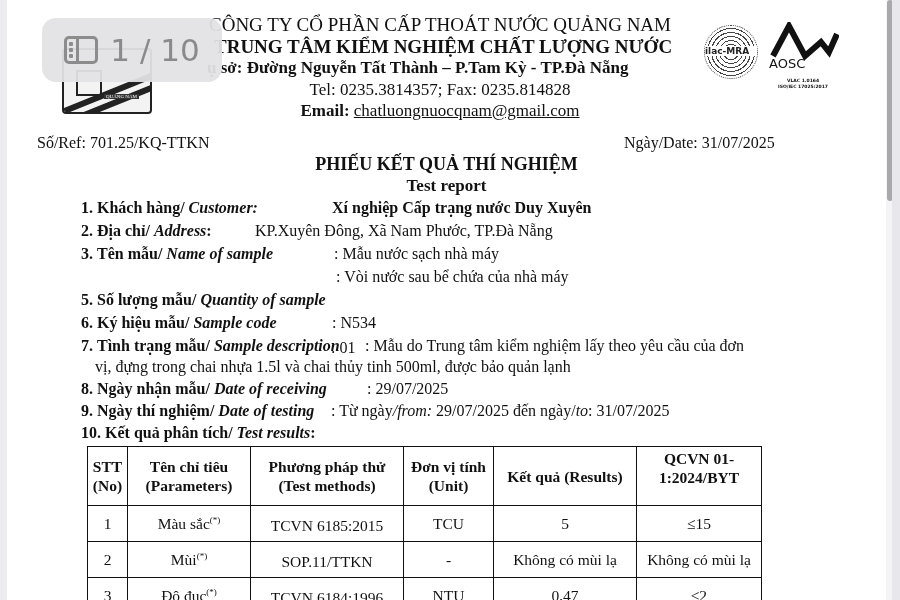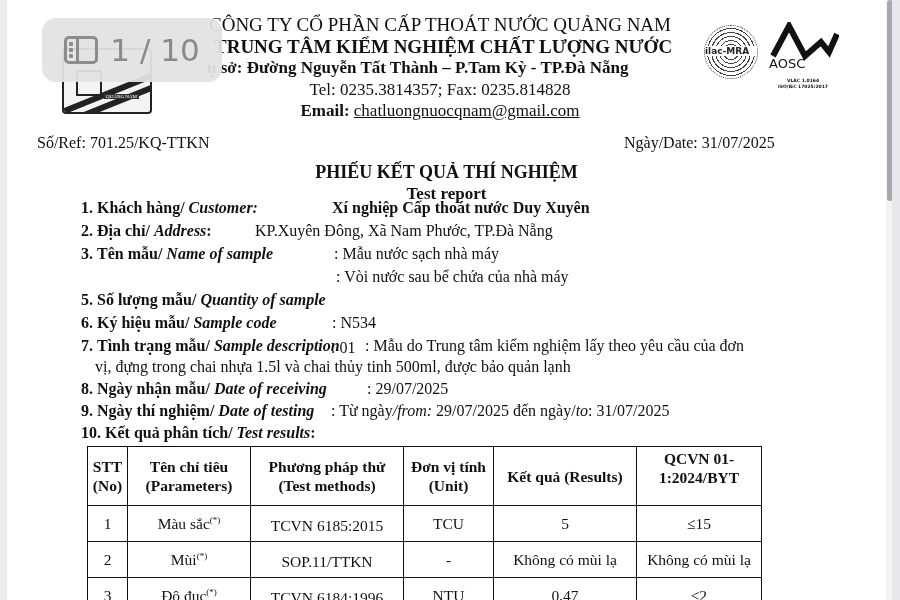--- a/index.html
+++ b/index.html
@@ -34,21 +34,21 @@
   .ilac { position:absolute; left:697px; top:25px; width:52px; height:52px; border-radius:50%; border:1.5px dotted #333; background:repeating-radial-gradient(circle, #fff 0 3px, #444 3px 4px); }
   .ilac span { position:absolute; left:0; top:20px; width:52px; font-family:"DejaVu Sans", sans-serif; font-size:9px; font-weight:bold; background:#fff; color:#222; }
   .aosc { position:absolute; left:760px; top:22px; width:72px; height:74px; }
   .aosc .lbl { position:absolute; left:2px; top:34px; font-family:"DejaVu Sans", sans-serif; font-size:13px; color:#111; }
   .aosc .sub { position:absolute; left:6px; top:56px; font-family:"DejaVu Sans", sans-serif; font-size:4.5px; font-weight:bold; text-align:center; line-height:6px; width:60px; }
 
   
   .ref { position:absolute; left:30px; top:134px; font-size:16px; }
   .date { position:absolute; left:617px; top:134px; font-size:16px; }
 
-  .title { position:absolute; left:0; top:154px; width:879px; text-align:center; font-size:18px; font-weight:bold;margin-top:8px; }
+  .title { position:absolute; left:0; top:154px; width:879px; text-align:center; font-size:18px; font-weight:bold; }
   .title.t2 { top:176px; font-size:17px; }
 
   .field { position:absolute; font-size:16px; white-space:nowrap; }
   .field b { font-weight:bold; }
   .field i { font-style:italic; }
   .field .bi { font-weight:bold; font-style:italic; }
 
   
   table.results { position:absolute; left:80px; top:446px; border-collapse:collapse; font-size:15.5px; }
   table.results td, table.results th { border:1.5px solid #111; text-align:center; padding:0; }
@@ -106,21 +106,21 @@
 
     <div class="ref">Số/Ref: 701.25/KQ-TTKN</div>
     <div class="date">Ngày/Date: 31/07/2025</div>
 
     <div class="title">PHIẾU KẾT QUẢ THÍ NGHIỆM</div>
     <div class="title t2">Test report</div>
 
     <div class="field" style="left:74px; top:199px;">
       <b>1.</b> <b>Khách hàng/</b> <span class="bi">Customer:</span>
     </div>
-    <div class="field" style="left:325px; top:199px; font-weight:bold;">Xí nghiệp Cấp thoát nước Duy Xuyên</div>
+    <div class="field" style="left:325px; top:199px; font-weight:bold;">Xí nghiệp Cấp trạng nước Duy Xuyên</div>
 
     <div class="field" style="left:74px; top:222px;">
       <b>2.</b> <b>Địa chỉ/</b> <span class="bi">Address</span><b>:</b>
     </div>
     <div class="field" style="left:248px; top:222px;">KP.Xuyên Đông, Xã Nam Phước, TP.Đà Nẵng</div>
 
     <div class="field" style="left:74px; top:245px;">
       <b>3.</b> <b>Tên mẫu/</b> <span class="bi">Name of sample</span>
     </div>
     <div class="field" style="left:327px; top:245px;">: Mẫu nước sạch nhà máy</div>

